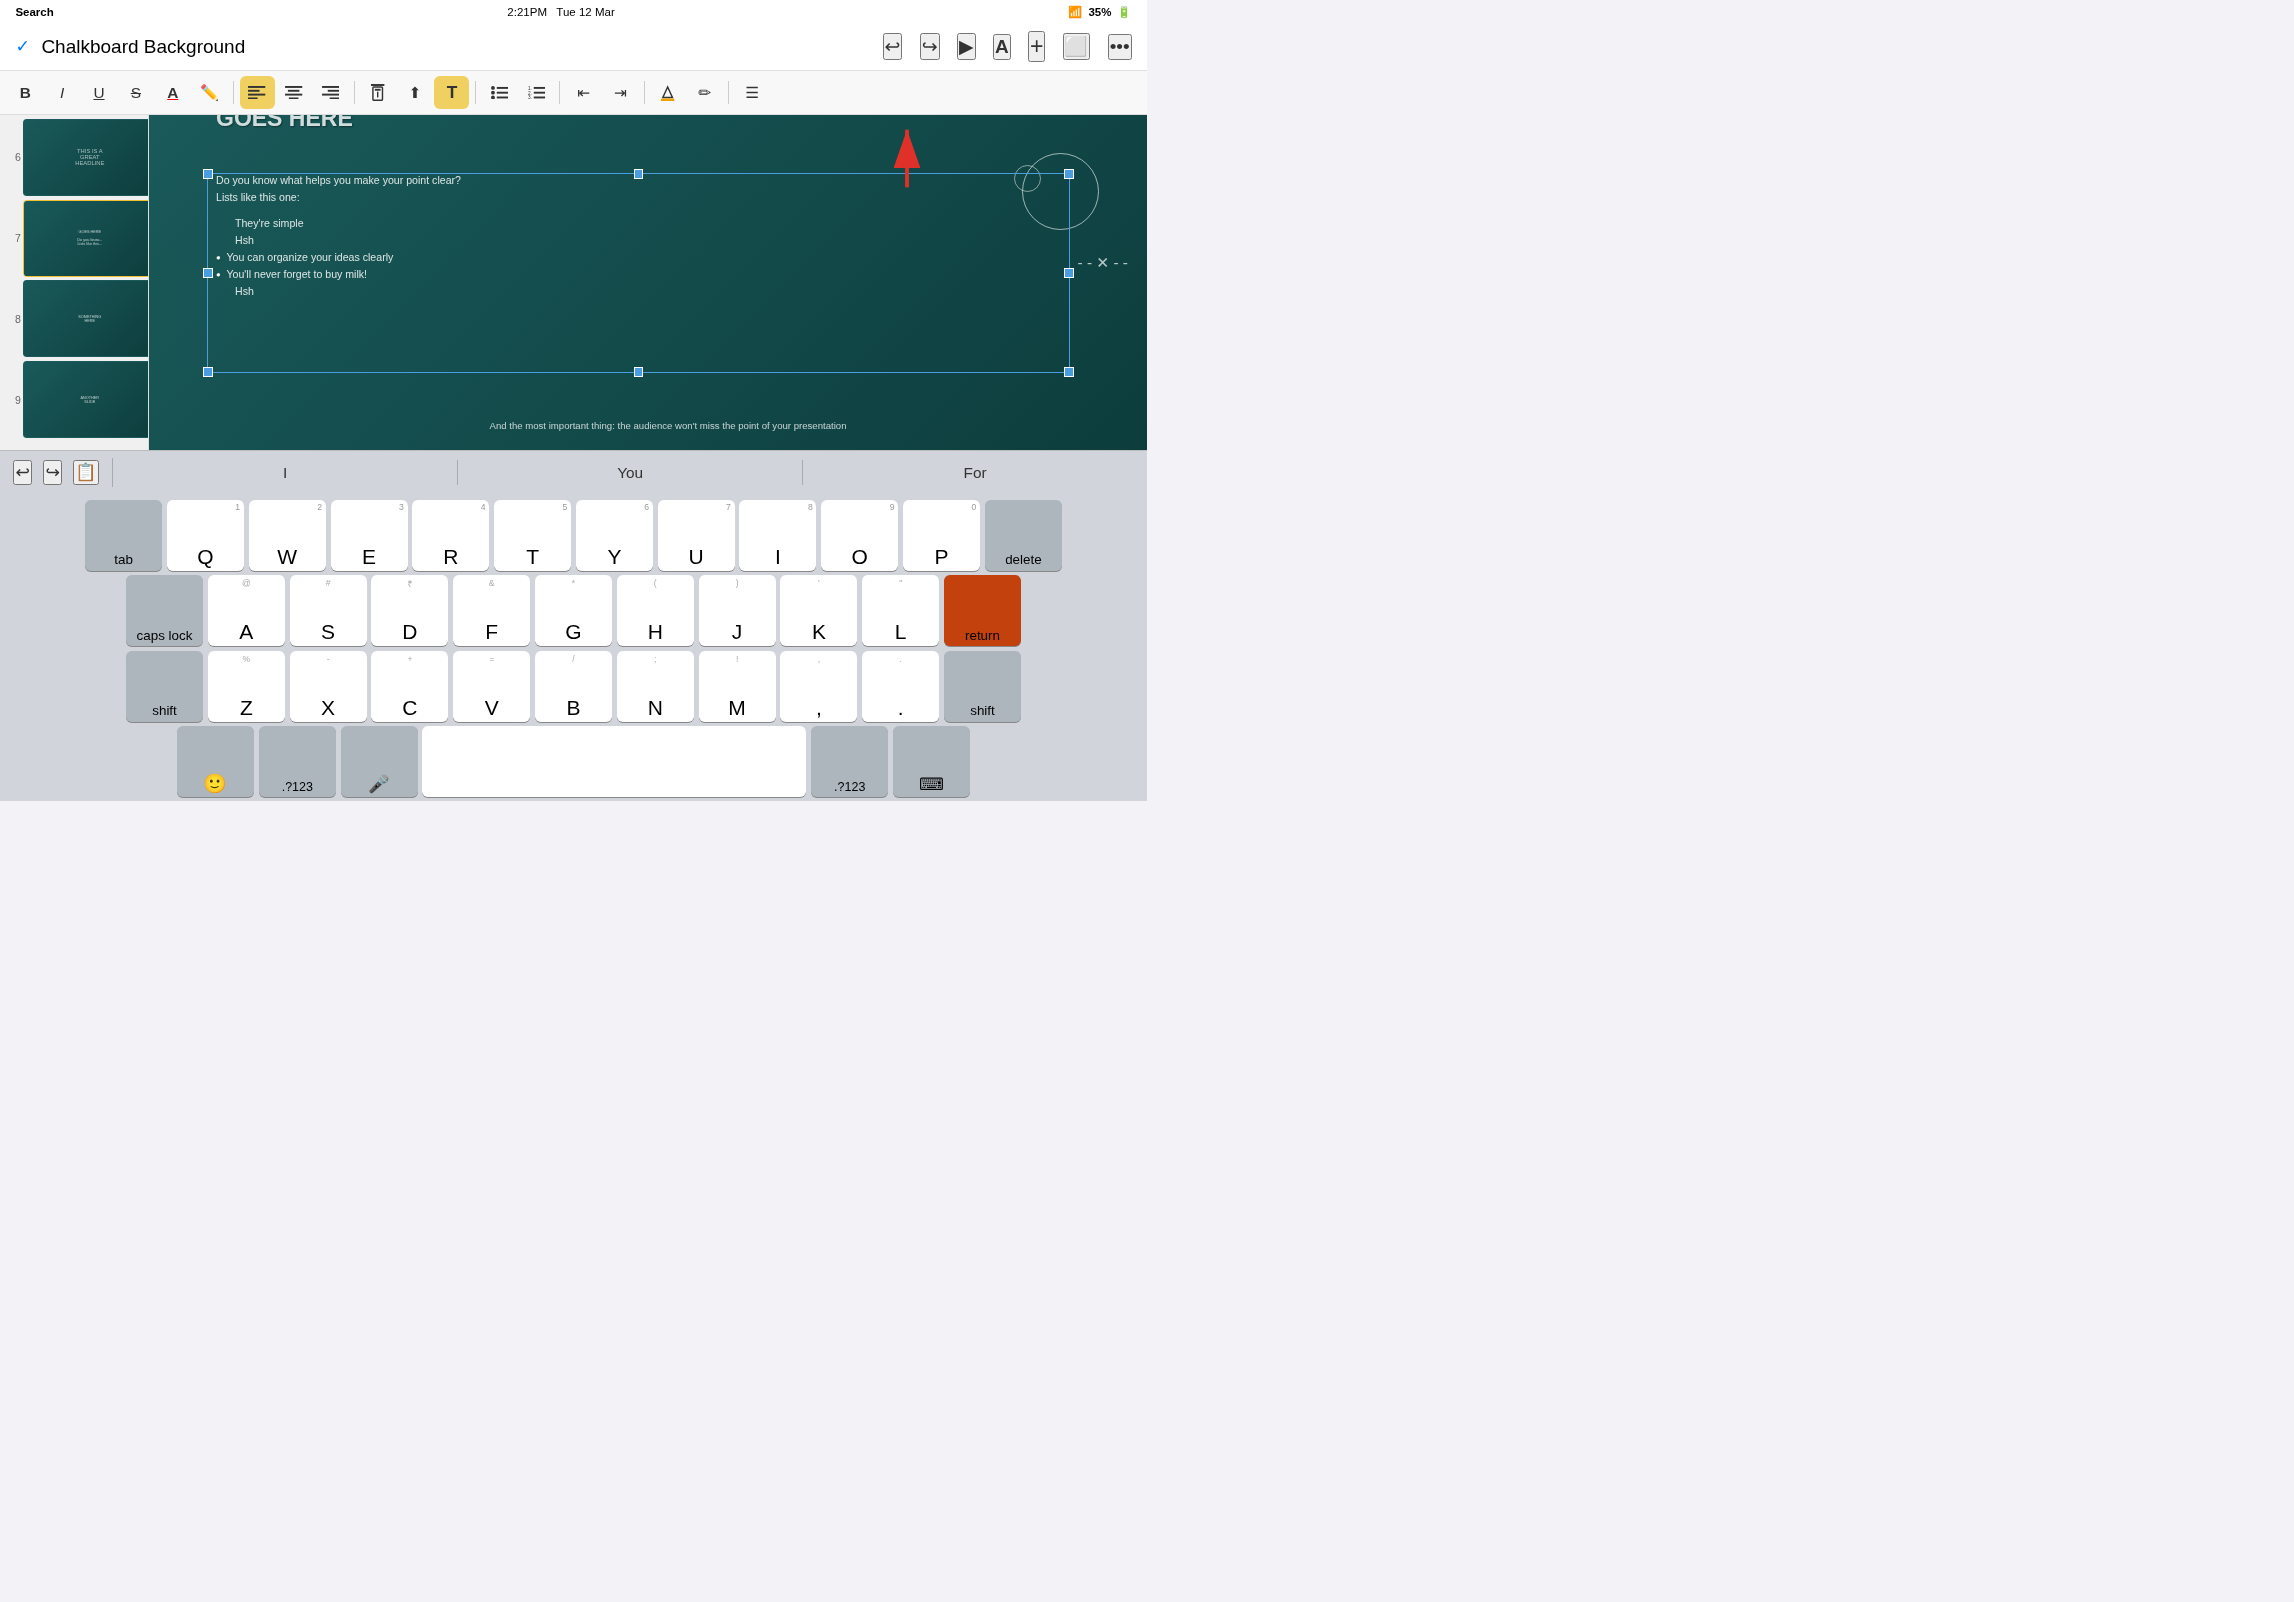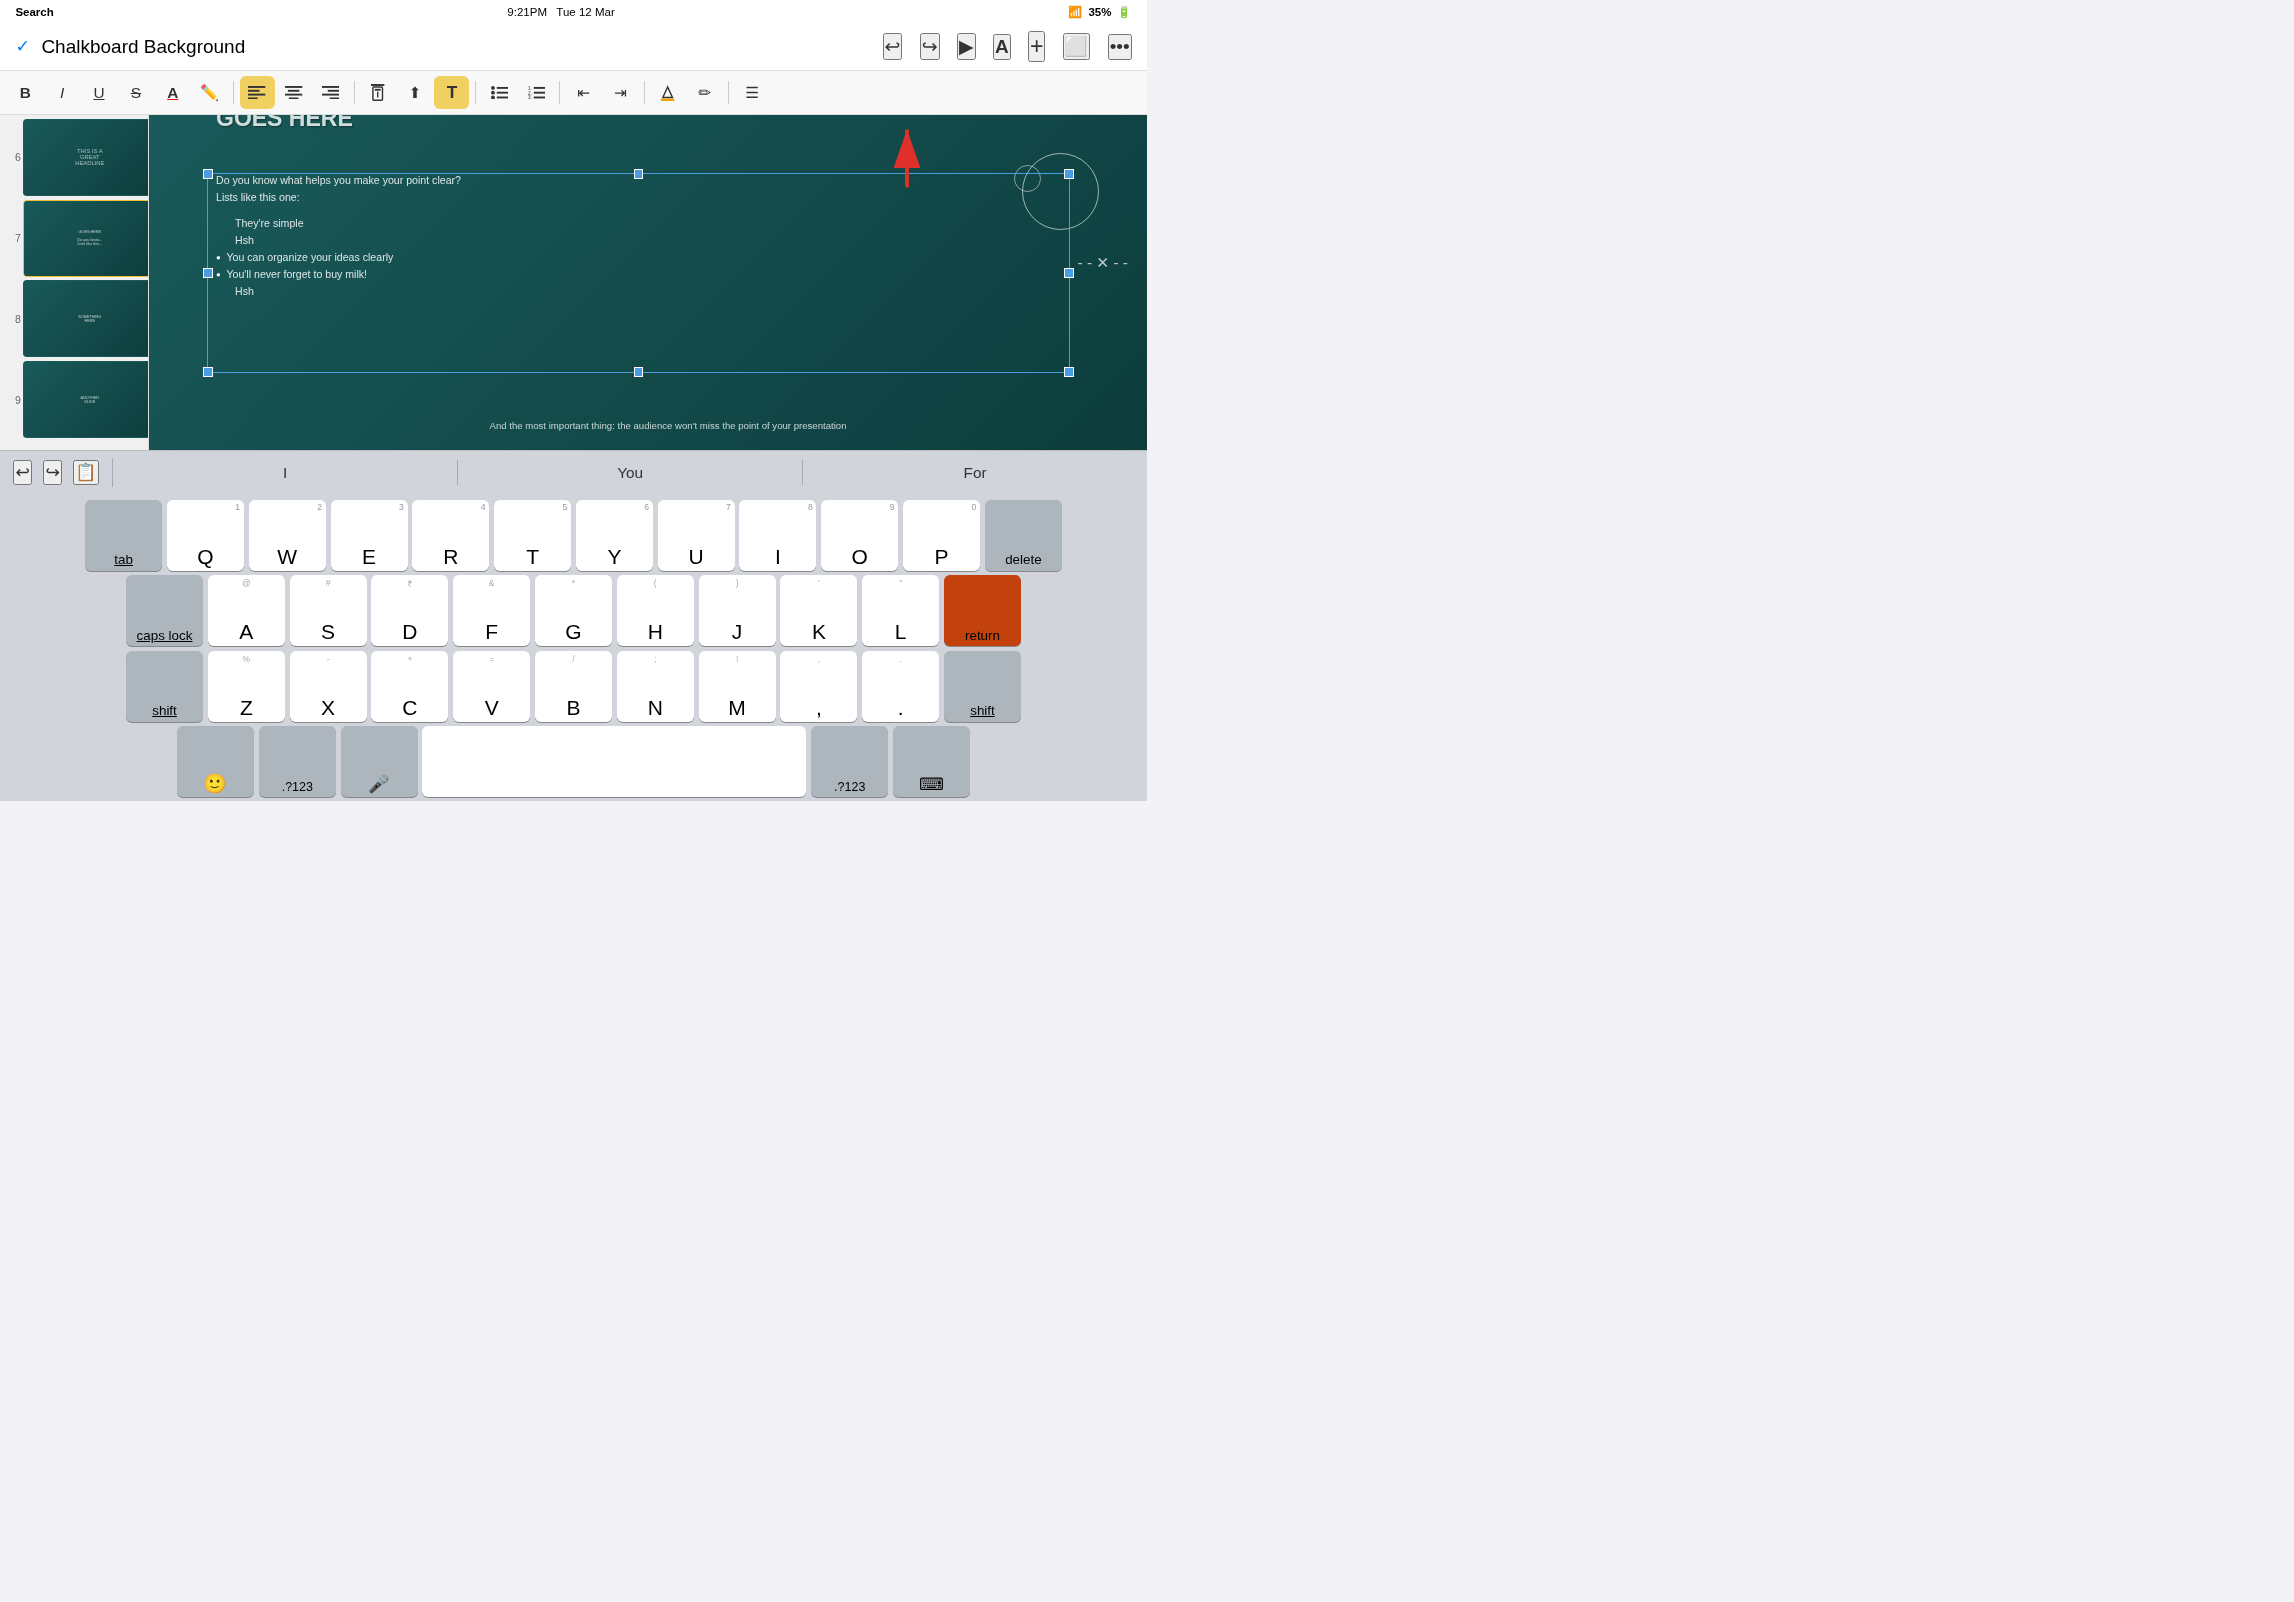--- a/index.html
+++ b/index.html
@@ -273,21 +273,20 @@
     }
     .key.special {
       background: #adb5bd;
       font-size: 13.4px;
       color: #000;
     }
     .key.wide-special {
       background: #adb5bd;
       font-size: 13.4px;
       flex: 1.5;
-      text-decoration: underline;
     }
     .key.return-key {
       background: #c2410c;
       font-size: 13.4px;
       flex: 1.5;
     }
     .key.space-key {
       background: #fff;
       flex: 4;
       max-width: 384px;
@@ -339,21 +338,21 @@
     }
   </style>
 </head>
 <body>
 
 <div class="status-bar">
   <div class="status-bar-left">
     <span>Search</span>
   </div>
   <div class="status-bar-center">
-    <span>9:21PM</span>
+    <span>2:21PM</span>
     &nbsp;
     <span>Tue 12 Mar</span>
   </div>
   <div class="status-bar-right">
     <span>📶</span>
     <span>35%</span>
     <span>🔋</span>
   </div>
 </div>
 

